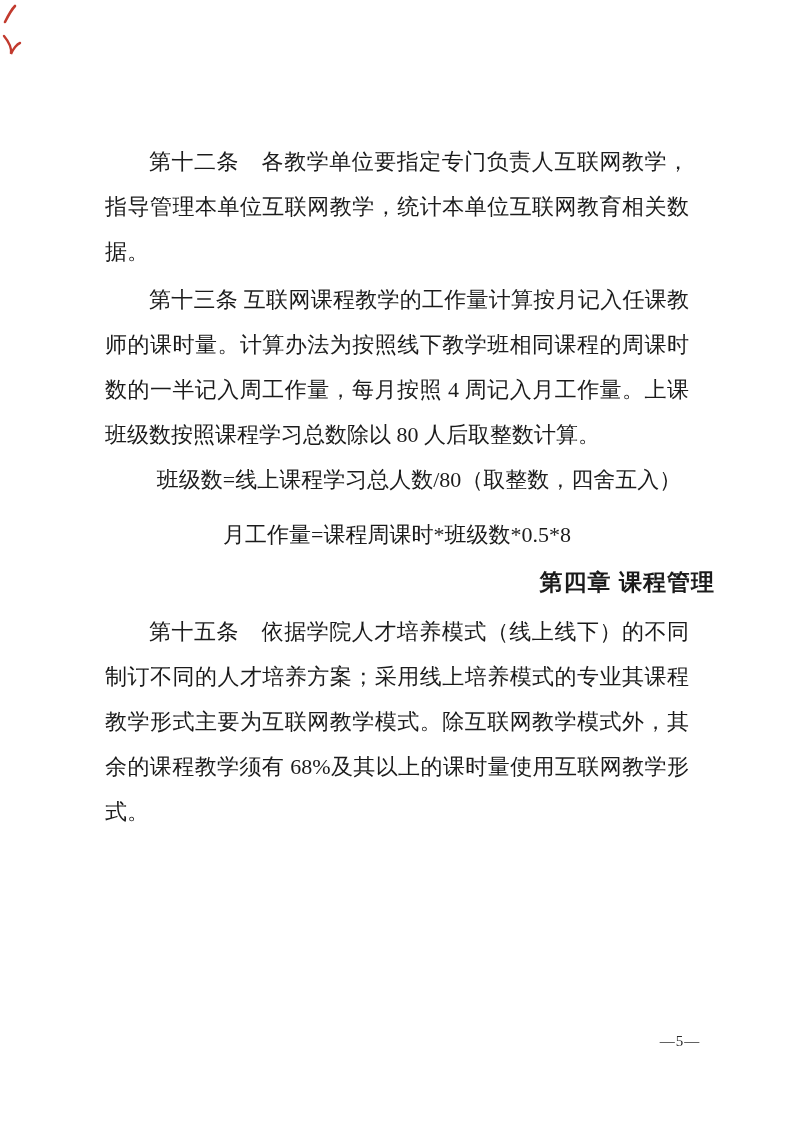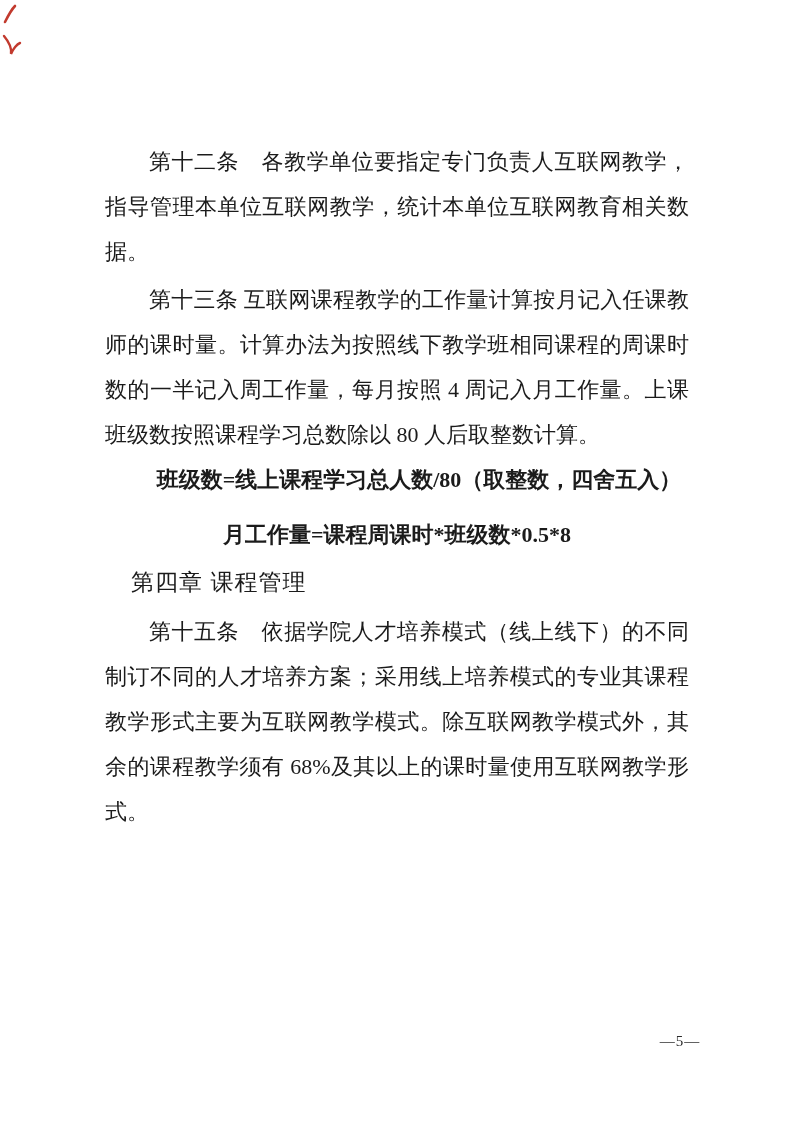--- a/index.html
+++ b/index.html
@@ -29,30 +29,29 @@
   }
   .para.m3 { margin-top: 3px; }
   .para.m4 { margin-top: 4px; }
   .para.m5 { margin-top: 5px; }
   .formula {
     font-size: 22px;
     line-height: 45px;
     text-align: center;
     text-indent: 0;
     margin: 0;
-    font-weight: bold;
   }
   .formula.shift-right { position: relative; left: 22px; }
   .formula.gap-top { margin-top: 10px; }
   .chapter-heading {
     font-family: "Liberation Sans", sans-serif;
-    font-weight: normal;
+    font-weight: bold;
     font-size: 23px;
     line-height: 45px;
-    text-align: left;
+    text-align: right;
     margin: 3px 0 0 0;
     position: relative;
     left: 26px;
     letter-spacing: 1px;
   }
   .page-number {
     position: absolute;
     left: 645px;
     top: 1033px;
     width: 70px;

